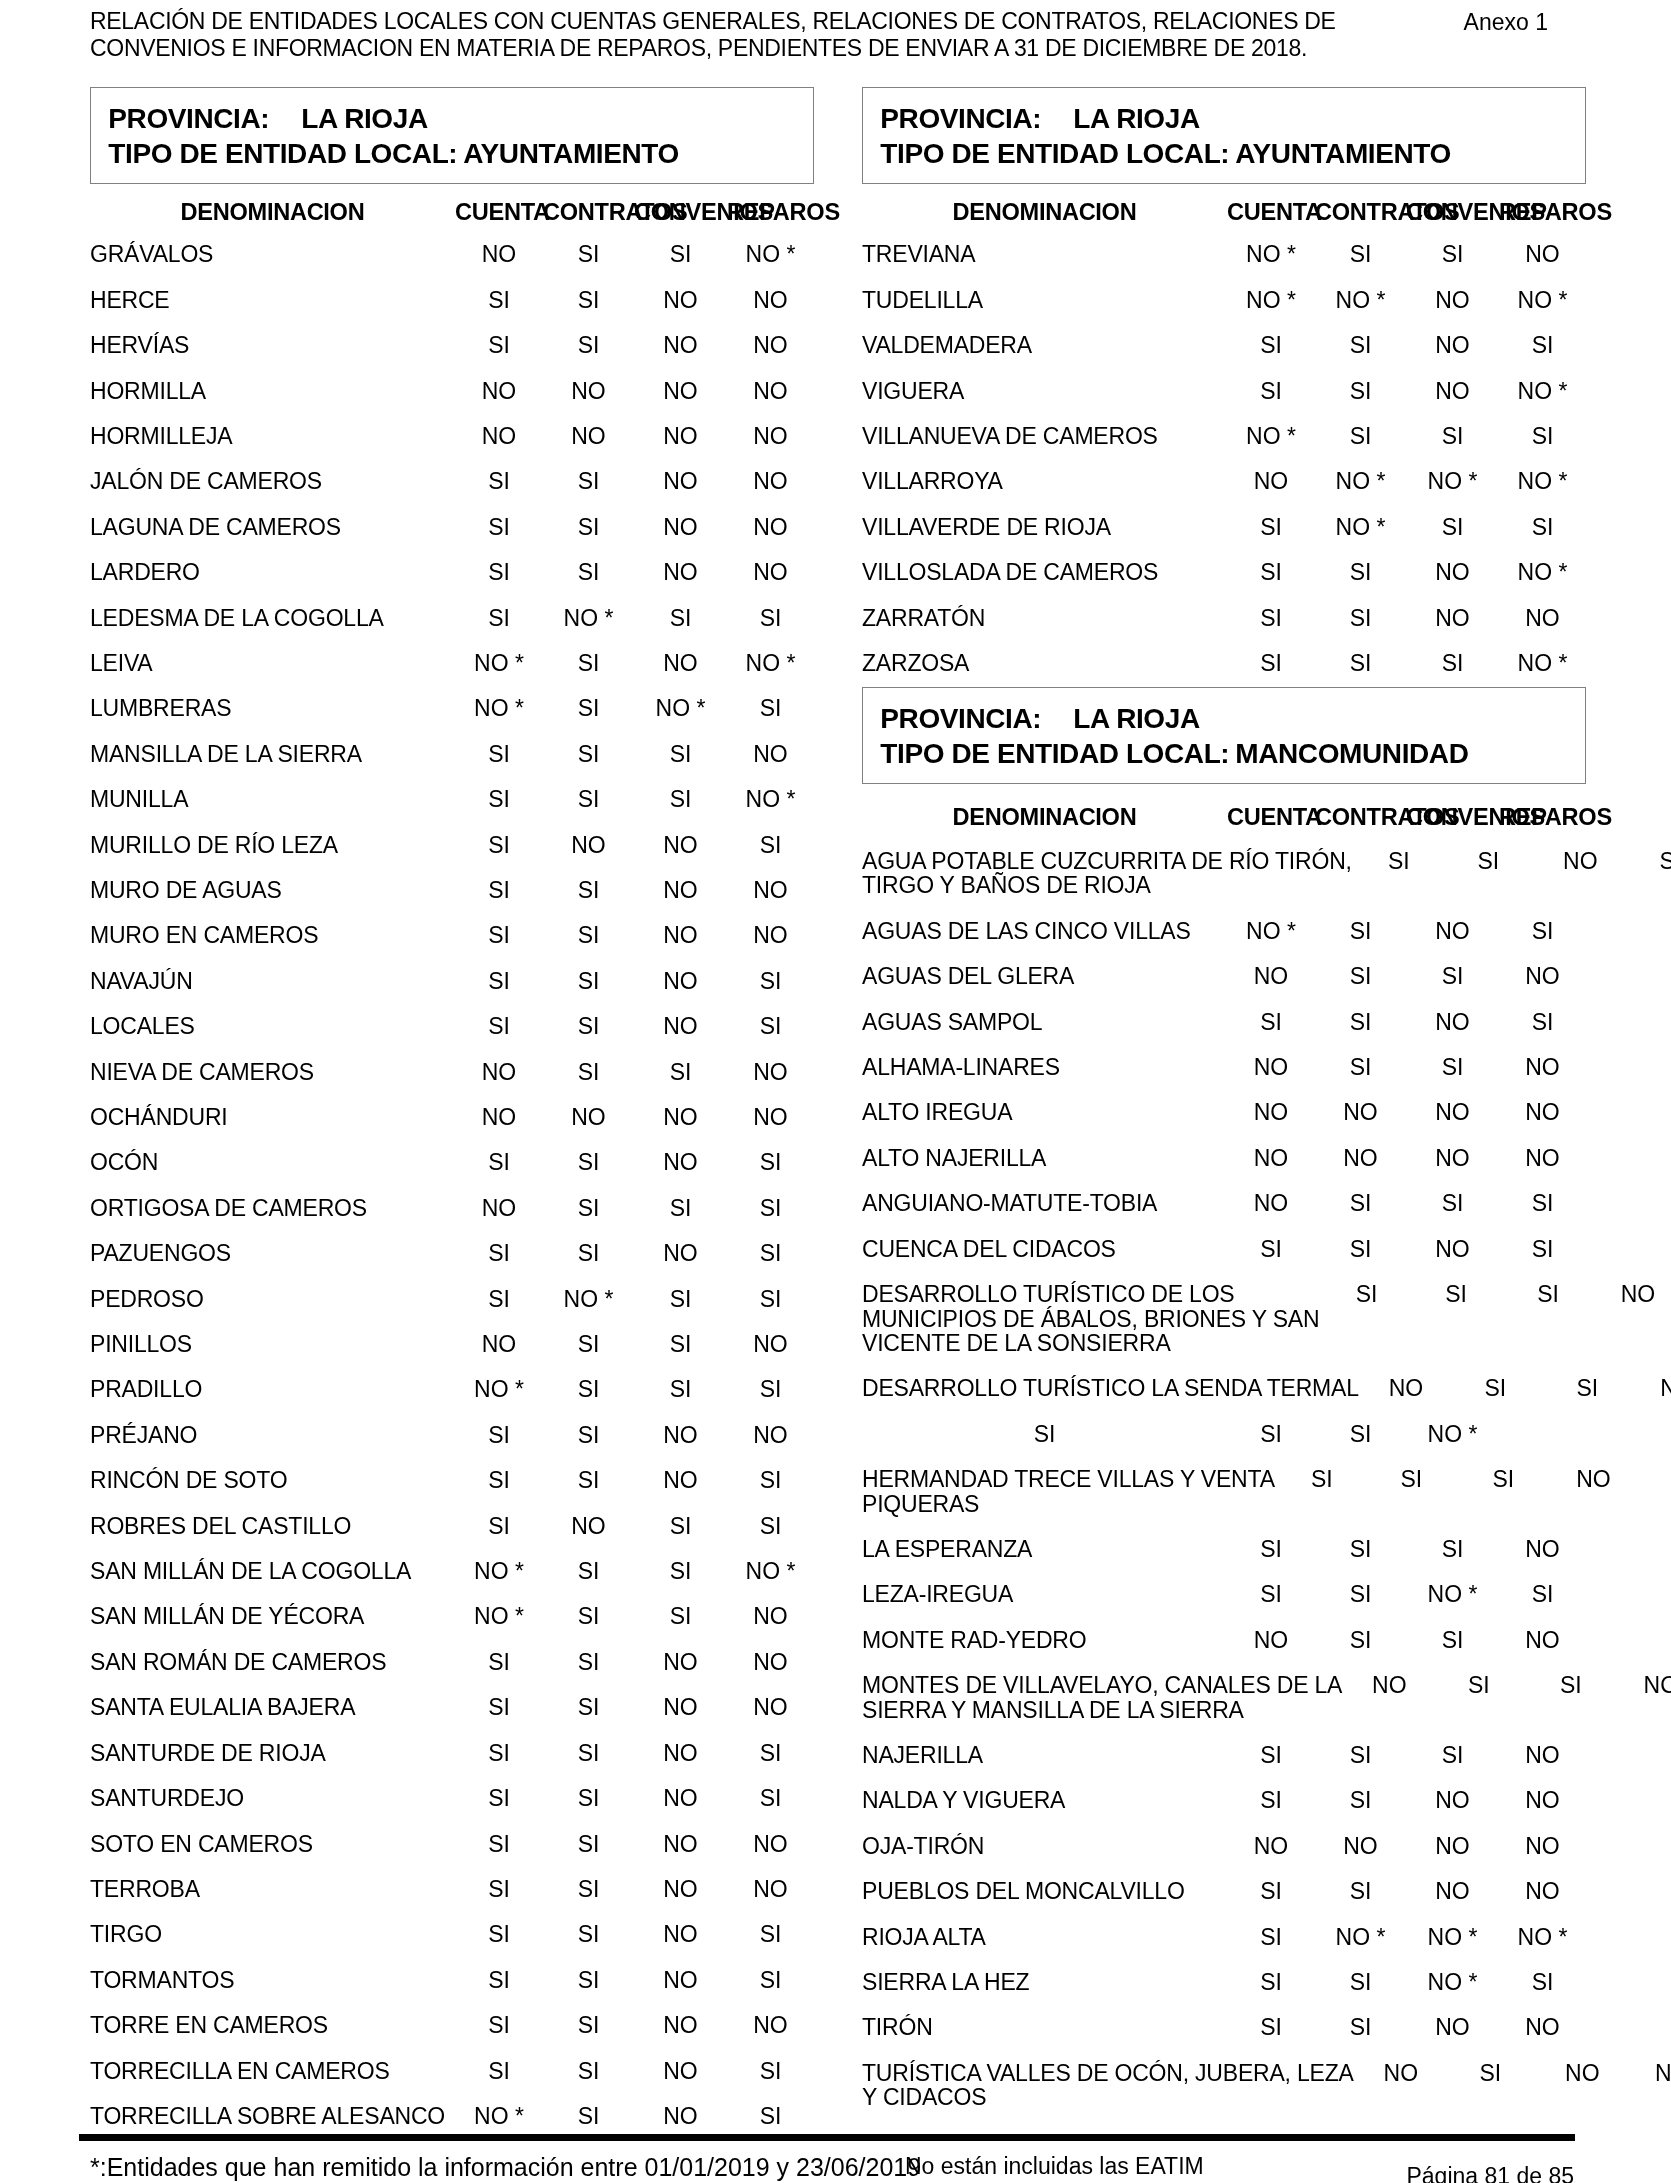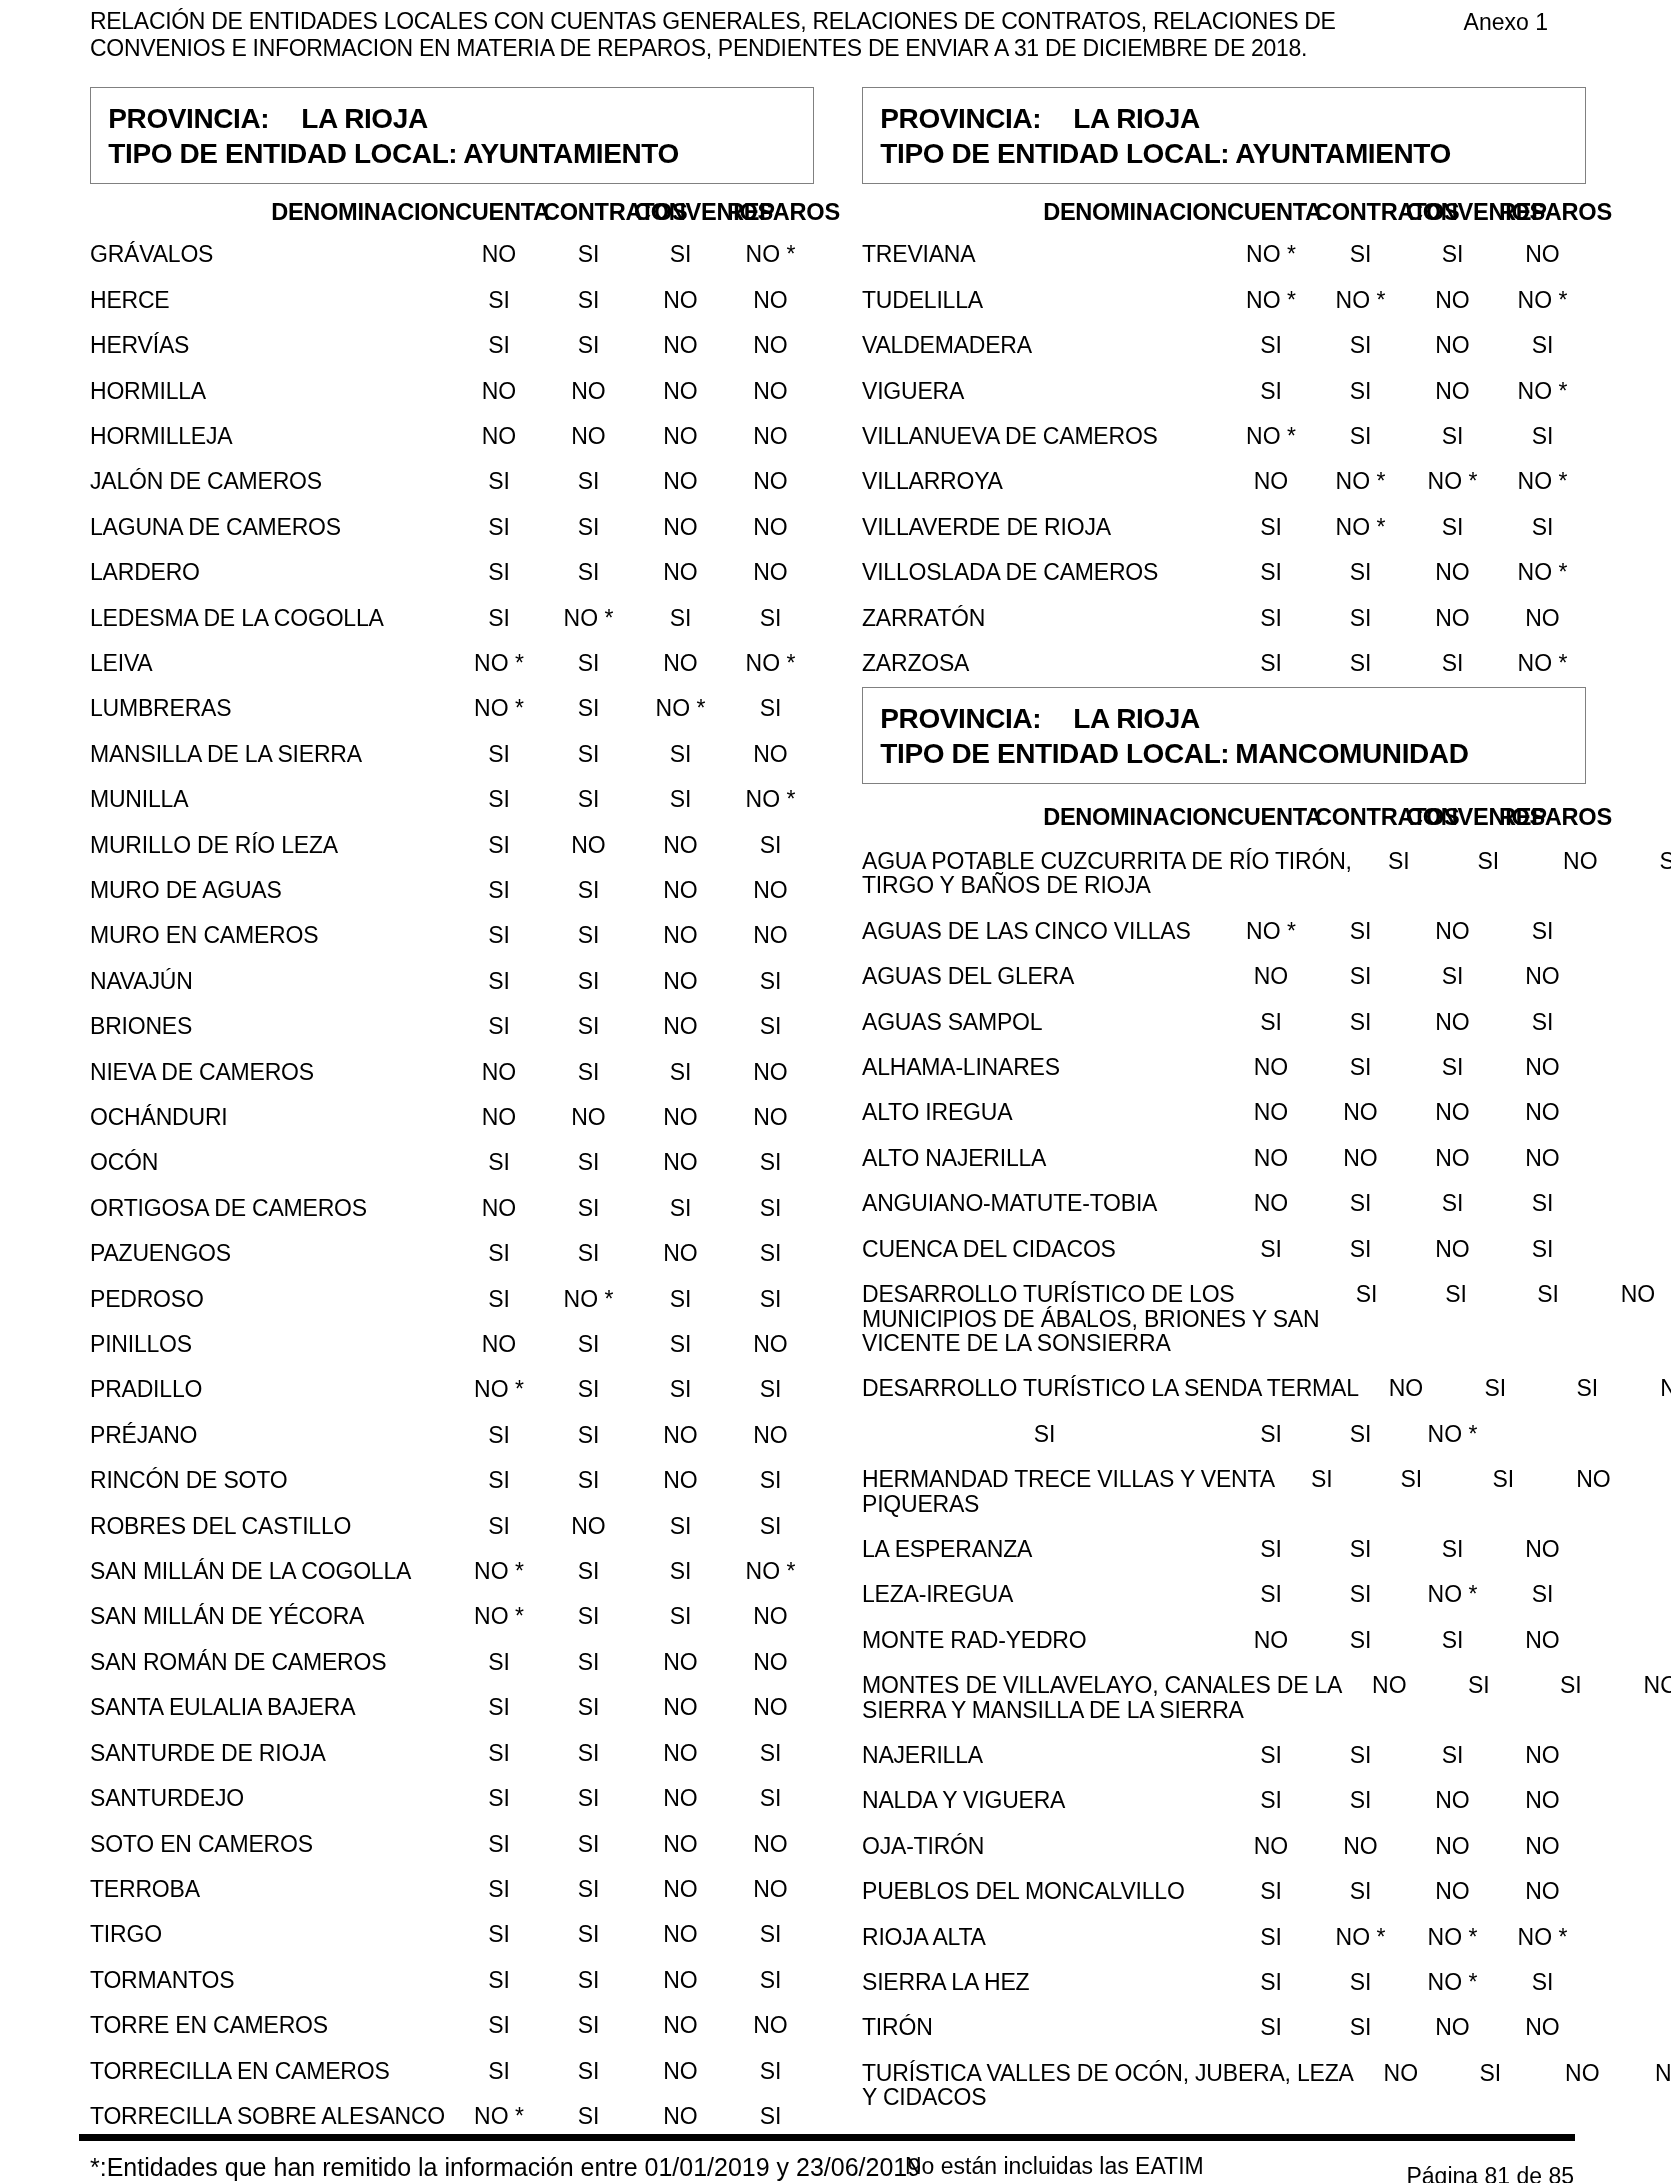--- a/index.html
+++ b/index.html
@@ -26,21 +26,21 @@
   }
   .pbox .pline{display:flex;font-weight:bold;font-size:28px;line-height:35px;letter-spacing:-0.4px;white-space:nowrap;gap:28px;}
   .pbox .lab1{width:165px;flex:0 0 auto;}
   .pbox .lab2{width:327px;flex:0 0 auto;}
   .pbox.second{margin-top:-9.4px;}
   .thead{
     display:grid;grid-template-columns:1fr 88px 91px 93px 87px;
     margin-top:15.7px;font-weight:bold;font-size:23.6px;line-height:24.4px;letter-spacing:-0.3px;
   }
   .thead.second{margin-top:20.5px;}
-  .thead .hname{text-align:right;white-space:nowrap;}
+  .thead .hname{text-align:center;white-space:nowrap;}
   .thead .hval{text-align:center;white-space:nowrap;}
   .rows{margin-top:18px;}
   .rows.manc{margin-top:20px;}
   .trow{
     display:grid;grid-template-columns:1fr 88px 91px 93px 87px;
     font-size:23px;line-height:24.4px;padding-bottom:21px;
   }
   .trow .tname{white-space:pre;letter-spacing:-0.2px;padding-right:3.1px;text-align:left;}
   .trow .tval{text-align:center;white-space:nowrap;}
   .footer-rule{
@@ -191,21 +191,21 @@
         <div class="tval">NO</div>
       </div>
       <div class="trow">
         <div class="tname">NAVAJÚN</div>
         <div class="tval">SI</div>
         <div class="tval">SI</div>
         <div class="tval">NO</div>
         <div class="tval">SI</div>
       </div>
       <div class="trow">
-        <div class="tname">BRIONES</div>
+        <div class="tname">LOCALES</div>
         <div class="tval">SI</div>
         <div class="tval">SI</div>
         <div class="tval">NO</div>
         <div class="tval">SI</div>
       </div>
       <div class="trow">
         <div class="tname">NIEVA DE CAMEROS</div>
         <div class="tval">NO</div>
         <div class="tval">SI</div>
         <div class="tval">SI</div>

